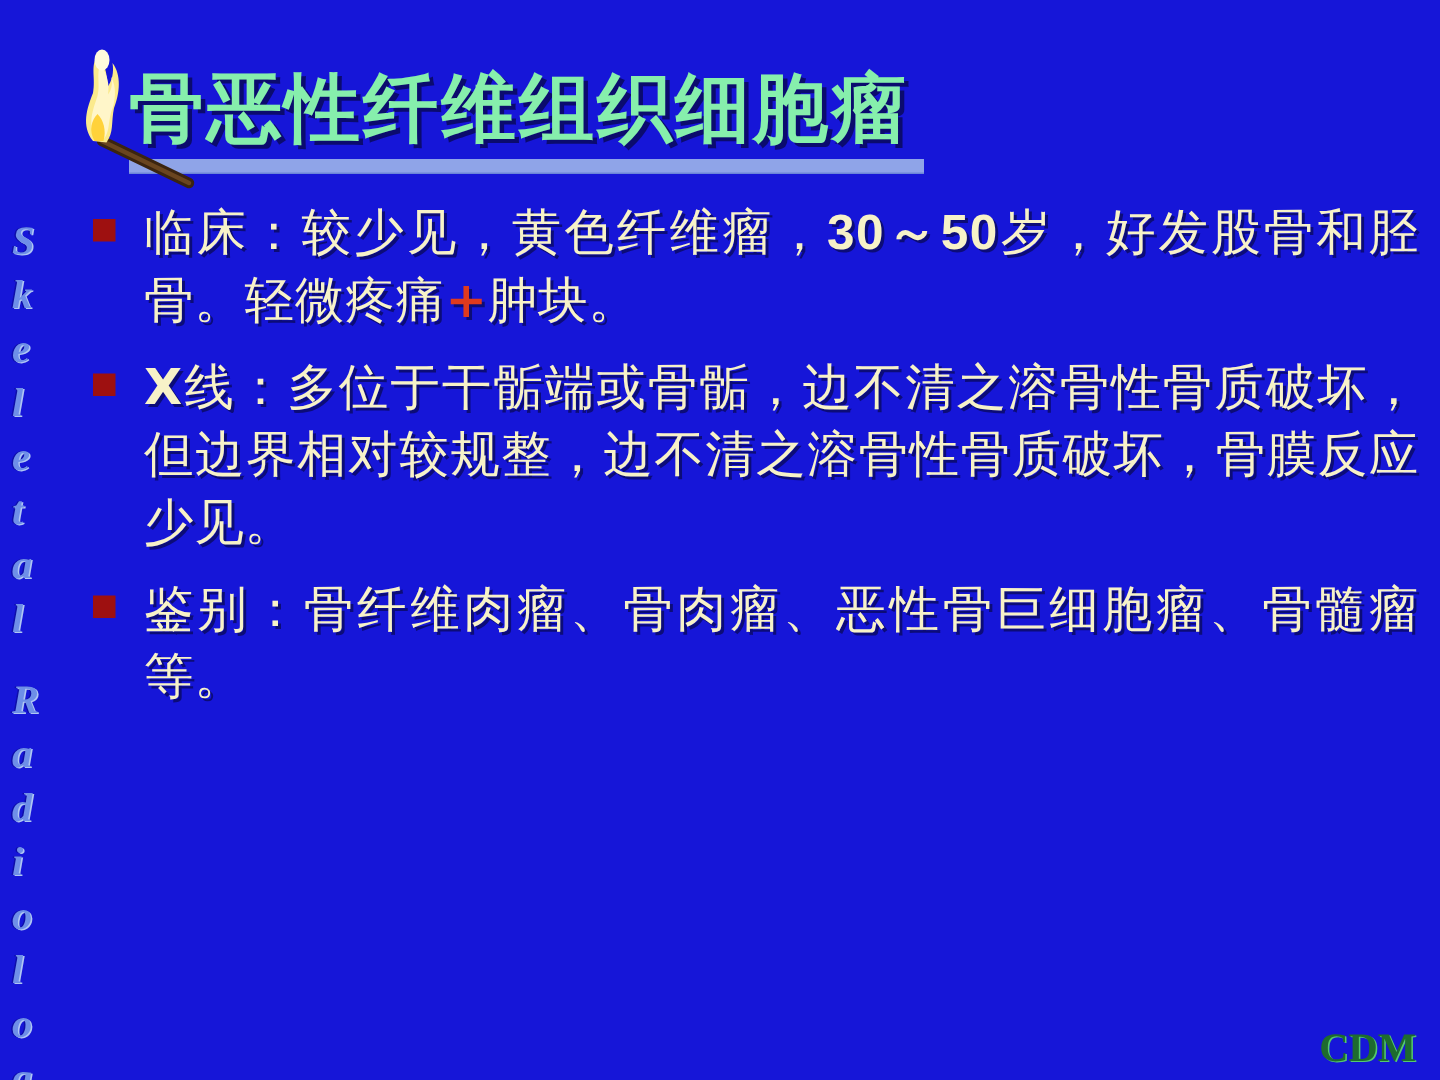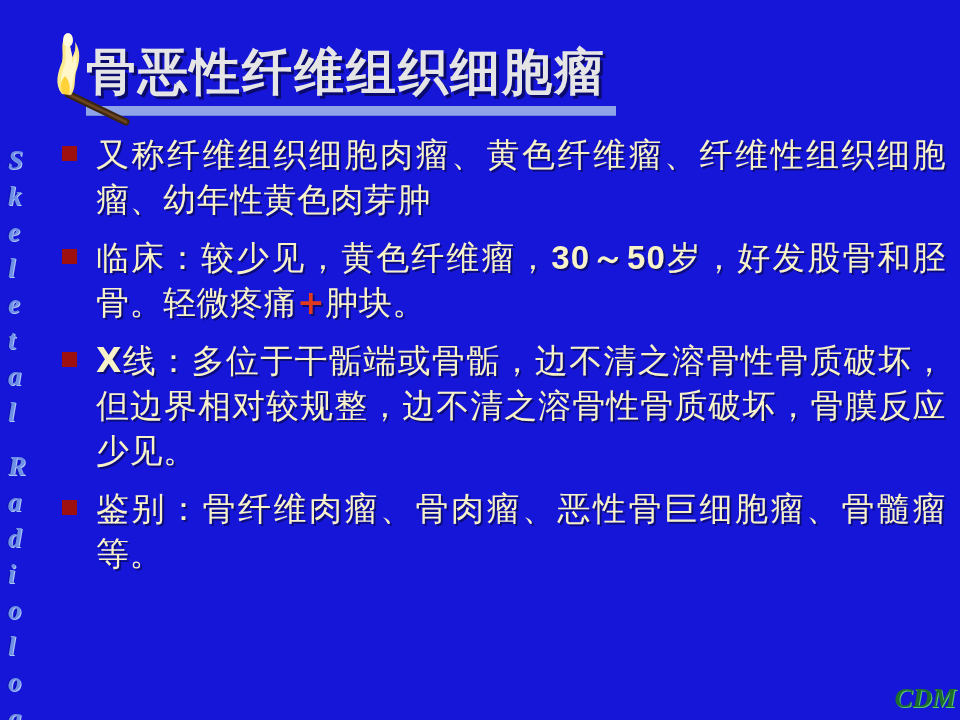--- a/index.html
+++ b/index.html
@@ -63,21 +63,21 @@
     left: 86px;
     top: 44px;
     width: 860px;
     z-index: 3;
   }
   #page-title {
     font-family: "DejaVu Serif", "Liberation Serif", serif;
     font-weight: bold;
     font-size: 50px;
     line-height: 56px;
-    color: #e5e5e5;
+    color: #86efac;
     letter-spacing: 2px;
     text-shadow: 3px 3px 0 #0B0B6E;
     white-space: nowrap;
   }
   #title-underline {
     position: absolute;
     left: 0px;
     top: 62px;
     width: 530px;
     height: 9px;
@@ -127,24 +127,23 @@
     letter-spacing: 1px;
   }
   .sans-bold {
     font-family: "DejaVu Sans", "Liberation Sans", sans-serif;
     font-weight: bold;
   }
 
   
   #signature {
     position: absolute;
-    right: 4px;
+    right: 16px;
     bottom: 6px;
     font-family: "Liberation Serif", serif;
-    font-style: italic;
     font-weight: bold;
     font-size: 27px;
     color: #1E6B2E;
     text-shadow: 1px 1px 0 #55C96E;
     z-index: 5;
   }
 </style>
 </head>
 <body>
 
@@ -187,24 +186,20 @@
   </div>
 
   <div id="title-block">
     <div id="page-title">骨恶性纤维组织细胞瘤</div>
     <div id="title-underline"></div>
   </div>
 
   <div id="bullets">
       <div class="bullet-row">
         <div class="bullet-marker"></div>
-        <div class="bullet-text"><span>又称纤维组织细胞肉瘤、黄色纤维瘤、纤维性组织细胞瘤、幼年性黄色肉芽肿</span></div>
-      </div>
-      <div class="bullet-row">
-        <div class="bullet-marker"></div>
         <div class="bullet-text"><span>临床：较少见，黄色纤维瘤，</span><span class="num-bold">30～50</span><span>岁，好发股骨和胫骨。轻微疼痛</span><span class="accent-red">+</span><span>肿块。</span></div>
       </div>
       <div class="bullet-row">
         <div class="bullet-marker"></div>
         <div class="bullet-text"><span class="sans-bold">X</span><span>线：多位于干骺端或骨骺，边不清之溶骨性骨质破坏，但边界相对较规整，边不清之溶骨性骨质破坏，骨膜反应少见。</span></div>
       </div>
       <div class="bullet-row">
         <div class="bullet-marker"></div>
         <div class="bullet-text"><span>鉴别：骨纤维肉瘤、骨肉瘤、恶性骨巨细胞瘤、骨髓瘤等。</span></div>
       </div>

